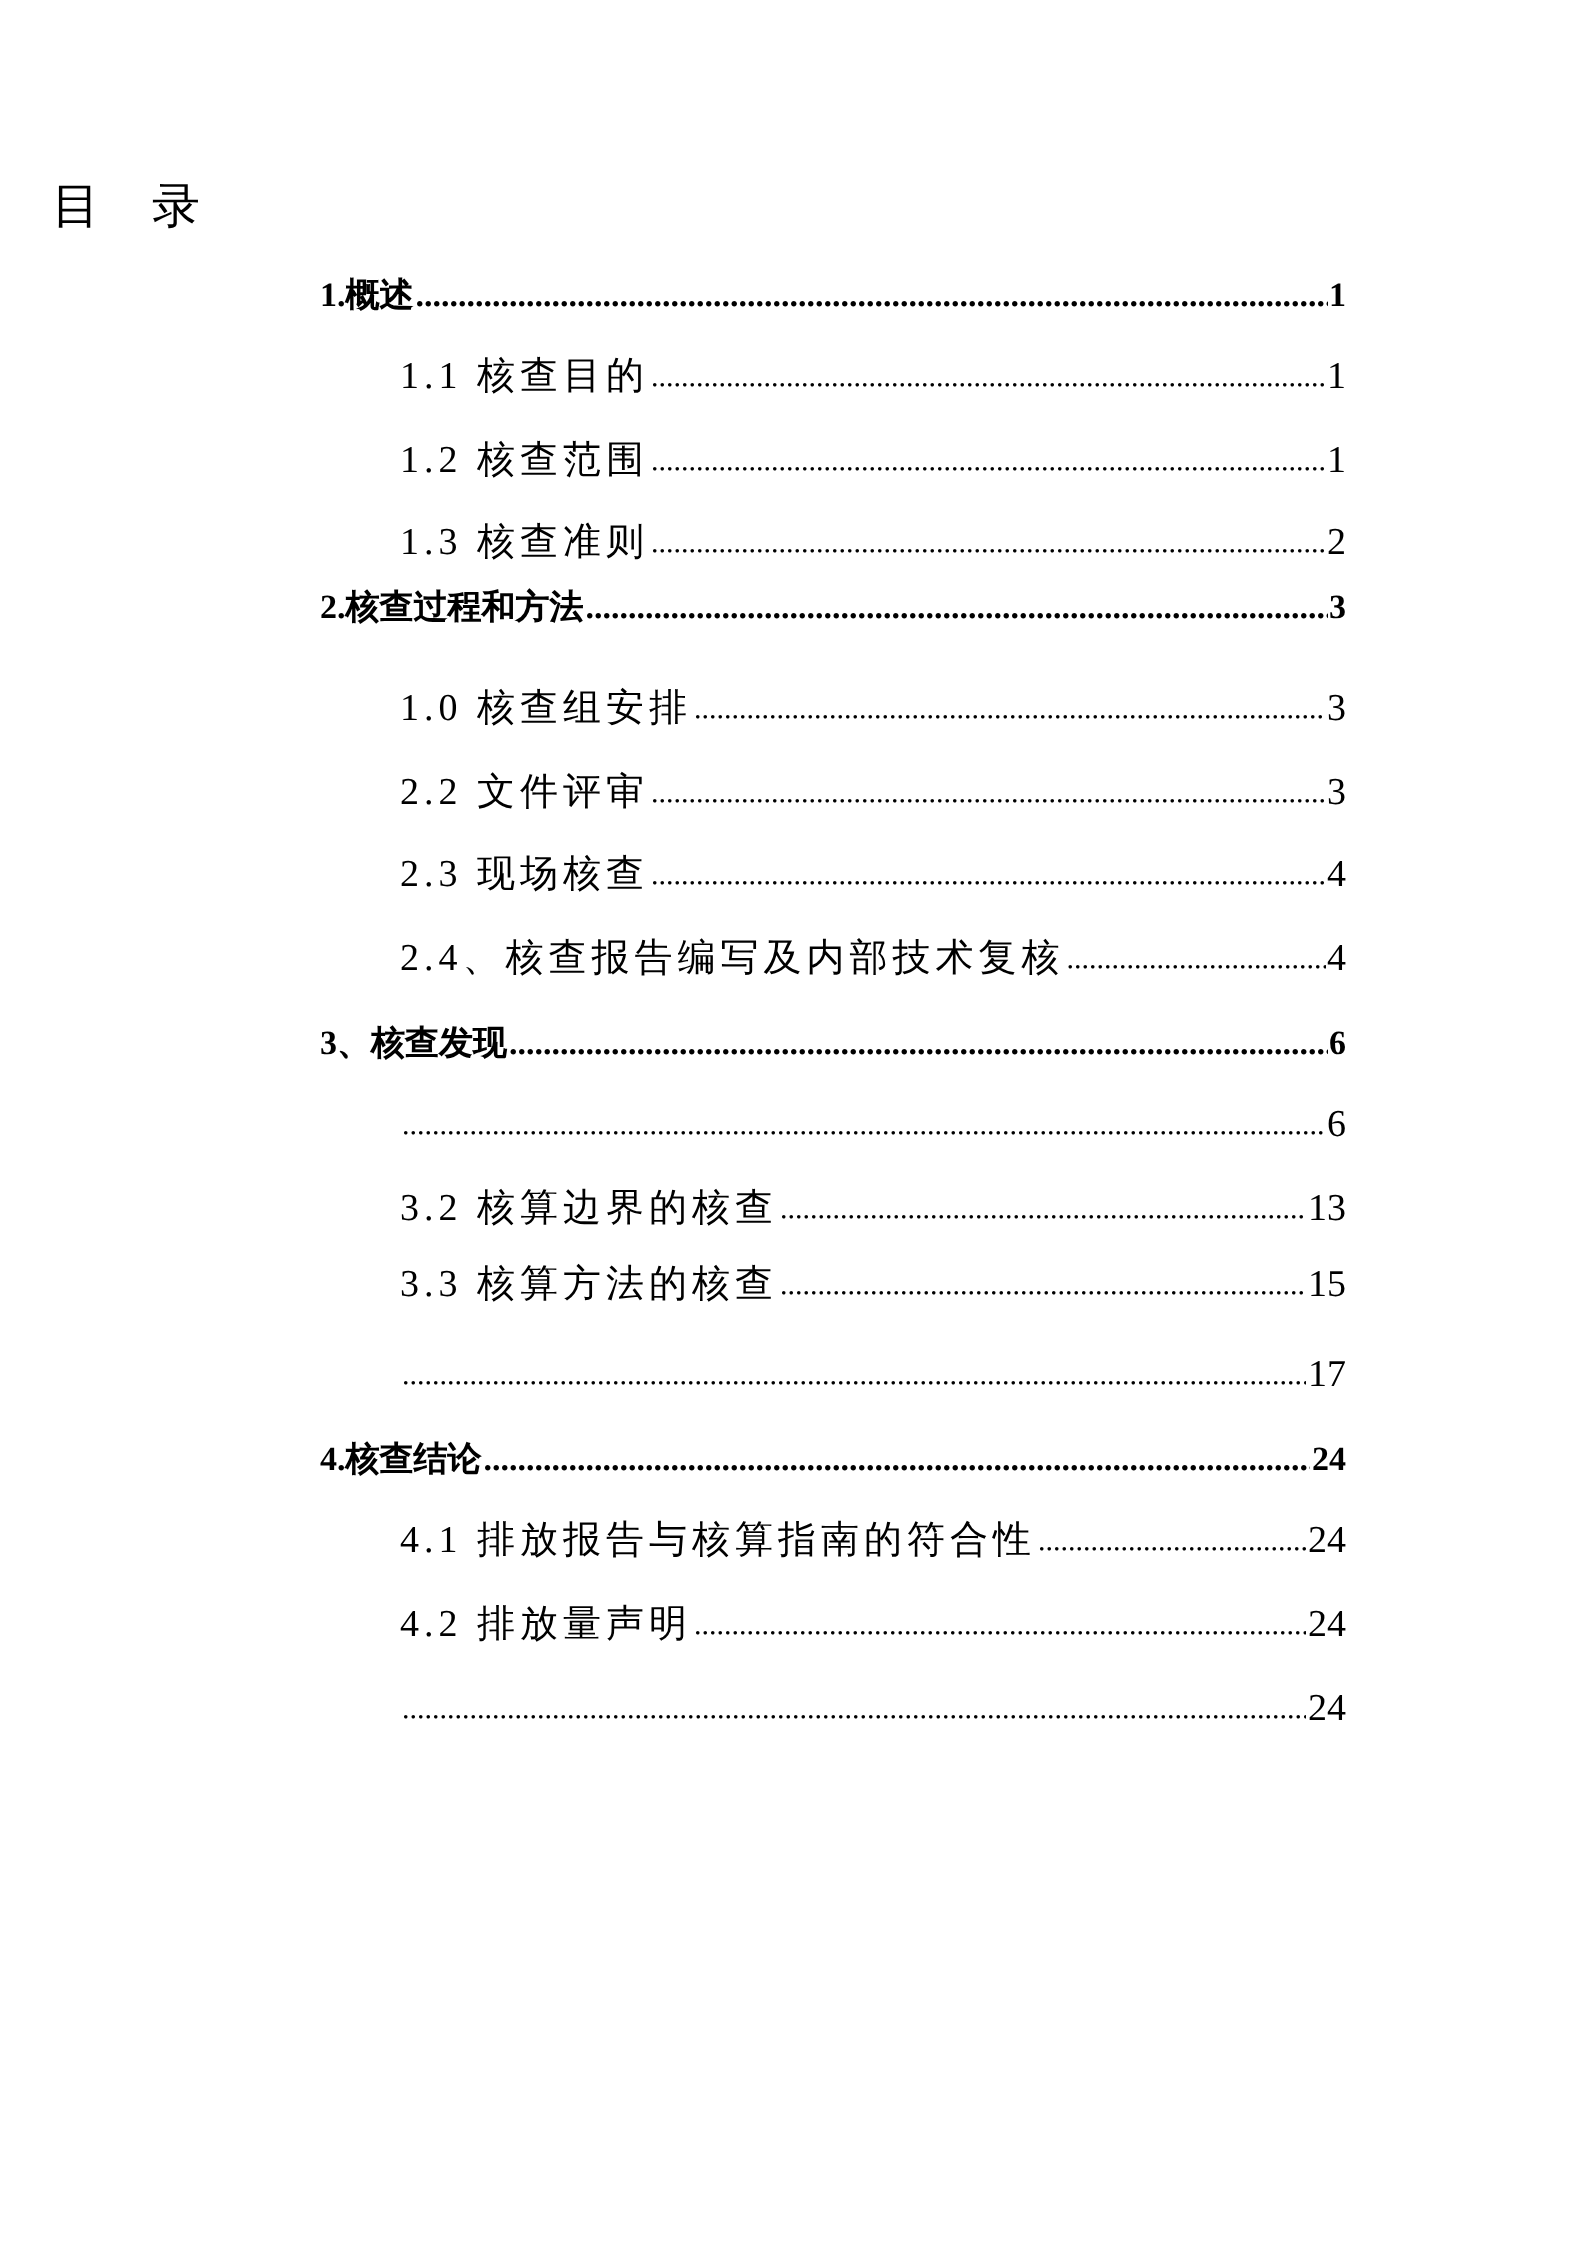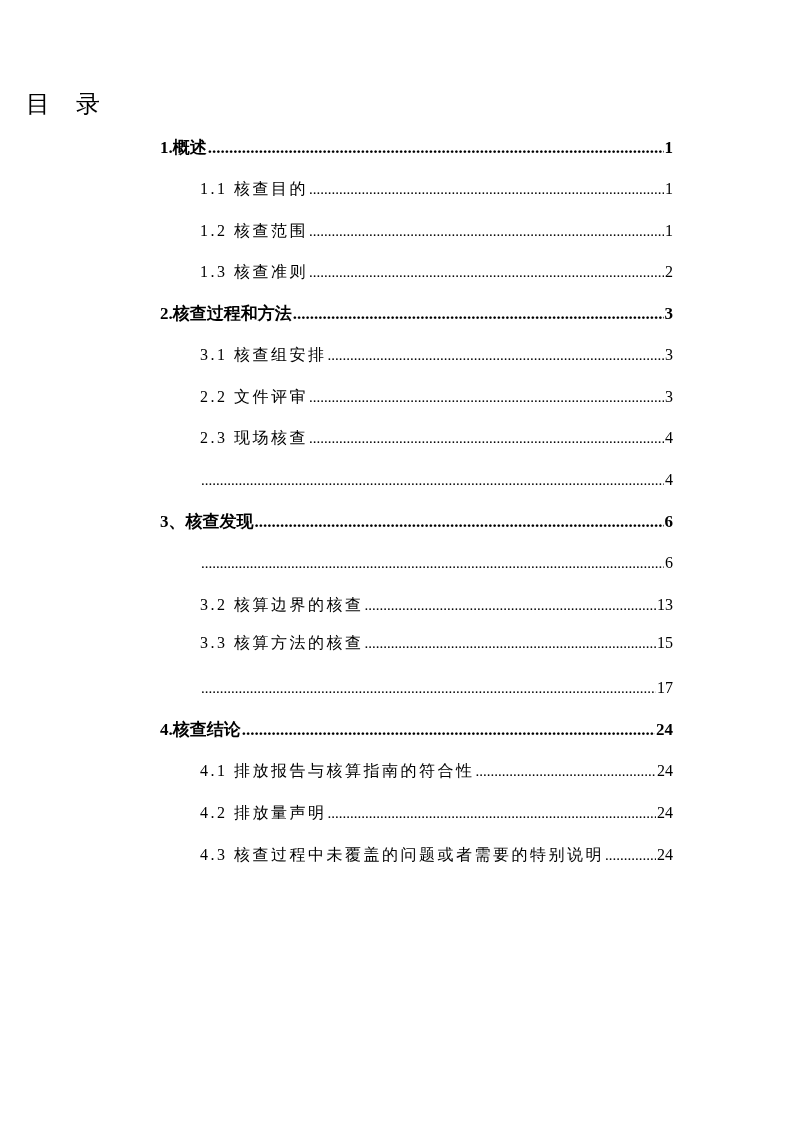--- a/index.html
+++ b/index.html
@@ -3,21 +3,21 @@
   <meta charset="utf-8">
   <style>
     html, body { margin: 0; padding: 0; background: #ffffff; }
     body { width: 794px; height: 1123px; position: relative; overflow: hidden;
            font-family: "Liberation Serif", "DejaVu Serif", serif; color: #000; }
     .title { position: absolute; left: 0; width: 794px; top: 88px; text-align: left;
              font-size: 24px; letter-spacing: 26px; text-indent: 26px; line-height: 32px; }
     .toc { position: absolute; top: 130px; left: 0; width: 794px; }
     .entry { position: absolute; display: flex; align-items: baseline; height: 26px; line-height: 26px; white-space: nowrap; }
     .lvl1 { left: 160px; width: 513px; font-weight: bold; font-size: 17px; }
-    .lvl2 { left: 200px; width: 473px; font-size: 16px; letter-spacing: 2.5px; align-items: center; }
+    .lvl2 { left: 200px; width: 473px; font-size: 19px; letter-spacing: 2.5px; align-items: center; }
     .lvl2 .page { letter-spacing: 0; }
     .label { flex: 0 0 auto; }
     .leader { flex: 1 1 auto; overflow: hidden; margin: 0 1px; letter-spacing: 0; }
     .leader::before { content: "....................................................................................................................................................................................................................................................................."; }
     .lvl1 .leader { font-weight: bold; }
     .lvl2 .leader { font-size: 15px; }
     .page { flex: 0 0 auto; text-align: right; }
   </style>
 </head>
 <body>
@@ -38,41 +38,42 @@
   <div class="entry lvl2" style="top:88px">
       <span class="label">1.2 核查范围</span>
       <span class="leader"></span>
       <span class="page">1</span>
     </div>
   <div class="entry lvl2" style="top:129px">
       <span class="label">1.3 核查准则</span>
       <span class="leader"></span>
       <span class="page">2</span>
     </div>
-  <div class="entry lvl1" style="top:171px">
+  <div class="entry lvl1" style="top:161px">
       <span class="label">2.核查过程和方法</span>
       <span class="leader"></span>
       <span class="page">3</span>
     </div>
   <div class="entry lvl2" style="top:212px">
-      <span class="label">3.1 核查组安排</span>
+      <span class="label">1.0 核查组安排</span>
       <span class="leader"></span>
       <span class="page">3</span>
     </div>
   <div class="entry lvl2" style="top:254px">
       <span class="label">2.2 文件评审</span>
       <span class="leader"></span>
       <span class="page">3</span>
     </div>
   <div class="entry lvl2" style="top:295px">
       <span class="label">2.3 现场核查</span>
       <span class="leader"></span>
       <span class="page">4</span>
     </div>
   <div class="entry lvl2" style="top:337px">
+      <span class="label">2.4、核查报告编写及内部技术复核</span>
       <span class="leader"></span>
       <span class="page">4</span>
     </div>
   <div class="entry lvl1" style="top:379px">
       <span class="label">3、核查发现</span>
       <span class="leader"></span>
       <span class="page">6</span>
     </div>
   <div class="entry lvl2" style="top:420px">
       <span class="leader"></span>
@@ -101,17 +102,16 @@
       <span class="label">4.1 排放报告与核算指南的符合性</span>
       <span class="leader"></span>
       <span class="page">24</span>
     </div>
   <div class="entry lvl2" style="top:670px">
       <span class="label">4.2 排放量声明</span>
       <span class="leader"></span>
       <span class="page">24</span>
     </div>
   <div class="entry lvl2" style="top:712px">
-      <span class="label">4.3 核查过程中未覆盖的问题或者需要的特别说明</span>
       <span class="leader"></span>
       <span class="page">24</span>
     </div>
 </div>
 
 </body></html>

